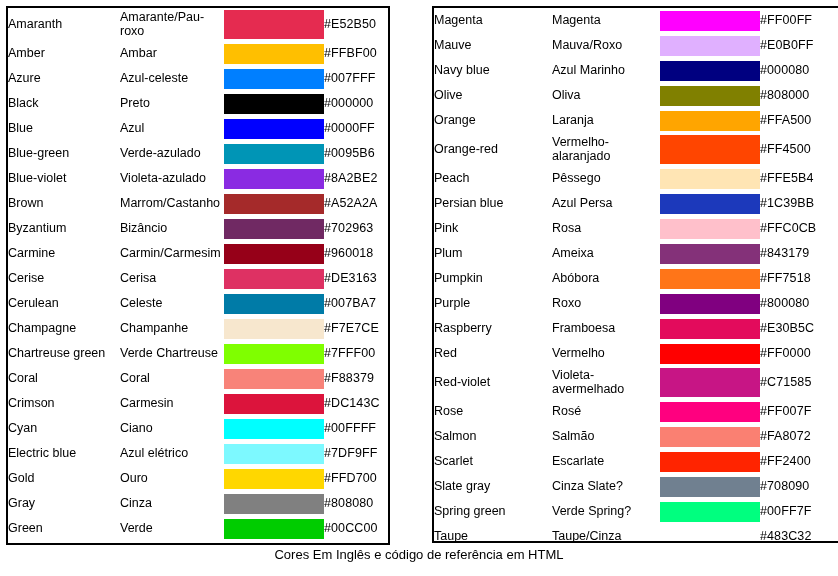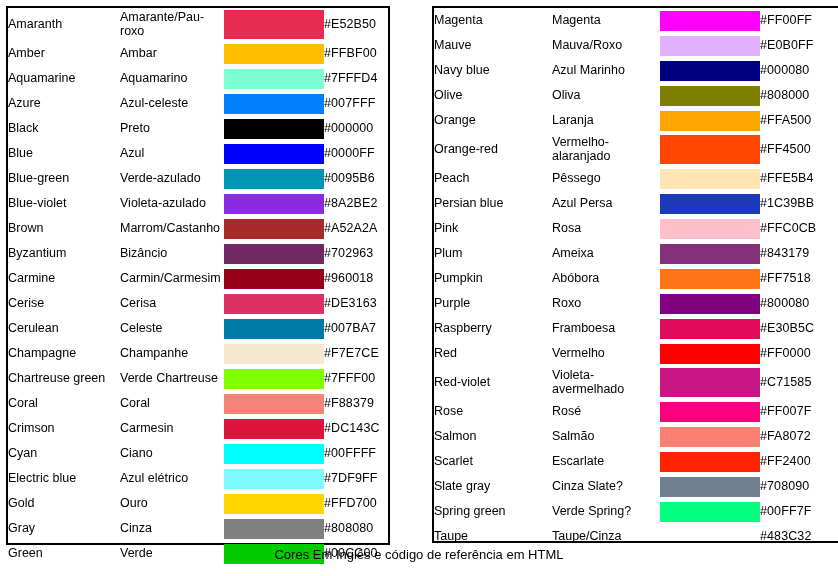--- a/index.html
+++ b/index.html
@@ -106,28 +106,20 @@
           </tr>
           <tr class="row-1">
             <td class="c-en">Amber</td>
             <td class="c-pt">Ambar</td>
             <td class="c-sw">
               <span class="swatch" style="background: rgb(255, 191, 0);"></span>
             </td>
             <td class="c-hex">#FFBF00</td>
           </tr>
           <tr class="row-1">
-            <td class="c-en">Aquamarine</td>
-            <td class="c-pt">Aquamarino</td>
-            <td class="c-sw">
-              <span class="swatch" style="background: rgb(127, 255, 212);"></span>
-            </td>
-            <td class="c-hex">#7FFFD4</td>
-          </tr>
-          <tr class="row-1">
             <td class="c-en">Azure</td>
             <td class="c-pt">Azul-celeste</td>
             <td class="c-sw">
               <span class="swatch" style="background: rgb(0, 127, 255);"></span>
             </td>
             <td class="c-hex">#007FFF</td>
           </tr>
           <tr class="row-1">
             <td class="c-en">Black</td>
             <td class="c-pt">Preto</td>

